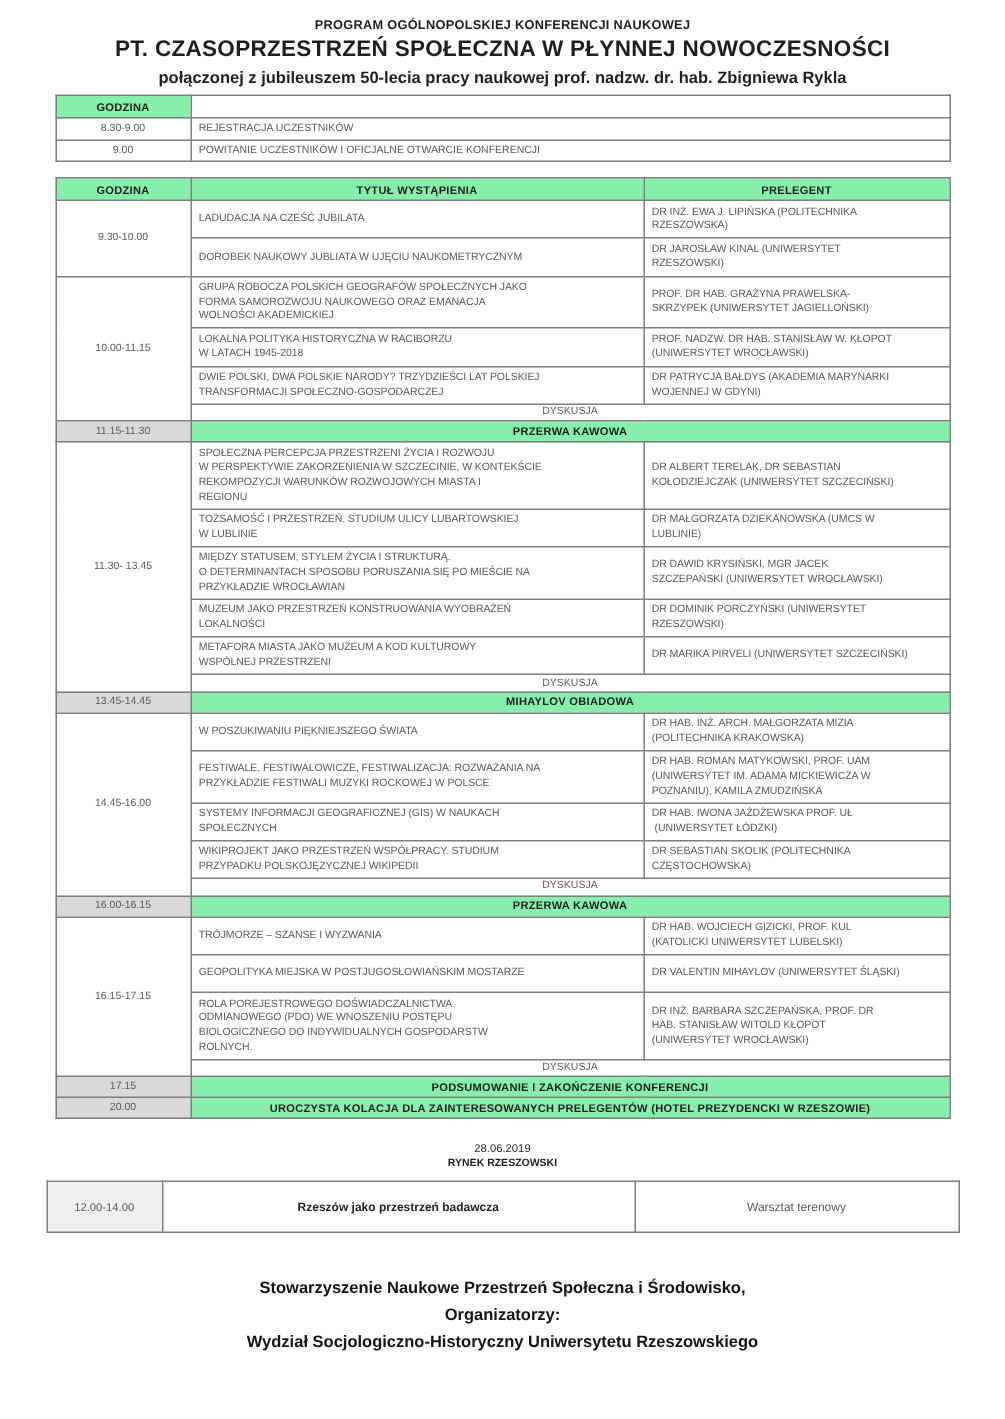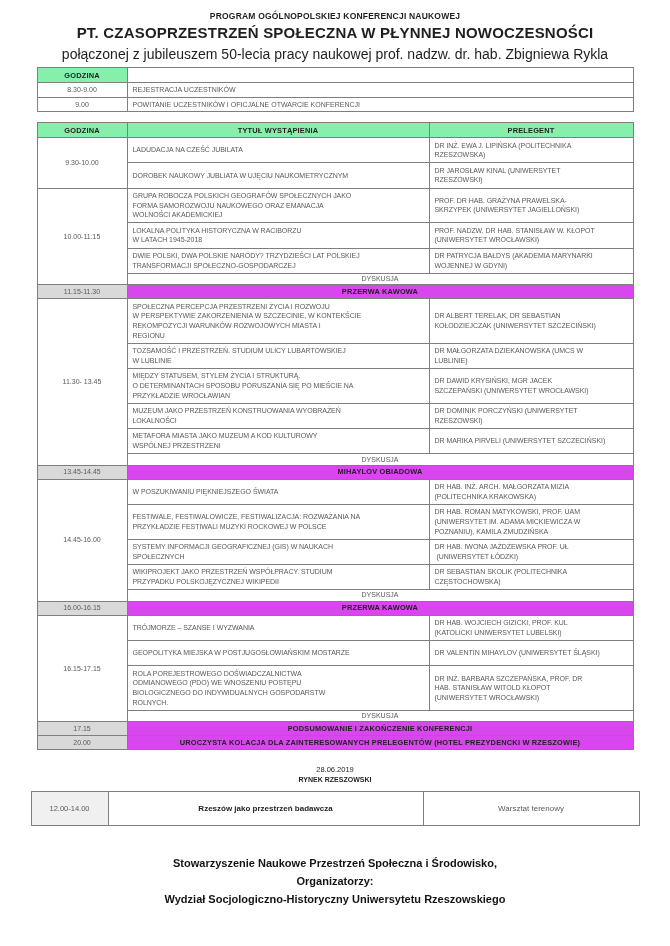--- a/index.html
+++ b/index.html
@@ -4,39 +4,39 @@
 <style>
   html,body { margin:0; padding:0; background:#ffffff; }
   .page {
     width:670px; height:946px; box-sizing:border-box;
     padding-top:11px; overflow:hidden; position:relative;
     font-family:"Liberation Sans", sans-serif; background:#ffffff;
   }
   .center { text-align:center; }
   .t1 { font-size:8.5px; font-weight:bold; color:#1f1f1f; letter-spacing:0.2px; }
   .t2 { font-size:15px; font-weight:bold; color:#1f1f1f; margin-top:3px; letter-spacing:0.2px; }
-  .t3 { font-size:14px; font-weight:normal; color:#1f1f1f; margin-top:5px; }
+  .t3 { font-size:11px; font-weight:bold; color:#1f1f1f; margin-top:5px; }
   .venue { font-size:8.5px; font-weight:bold; color:#1f1f1f; margin-top:21px; letter-spacing:0.1px; }
 
   table.doc { border-collapse:collapse; table-layout:fixed; margin:0 auto; background:#fff; }
   table.doc td, table.doc th { border:1px solid #7f7f7f; vertical-align:middle; box-sizing:border-box; }
 
   #reg-table  { width:596px; margin-top:5px; }
   #prog-table { width:596px; margin-top:10px; }
   #day2-table { width:608px; margin-top:8px; }
 
   th.head { background:#86efac; font-size:7.4px; font-weight:bold; color:#1f1f1f; text-align:center; padding:2.5px 0; letter-spacing:0.2px; }
   th.head-empty { background:#ffffff; }
 
   td.time { font-size:7px; color:#5a5a5a; text-align:center; padding:1px 2px; line-height:9.6px; }
   td.event { font-size:7px; color:#5a5a5a; padding:2px 5px; line-height:9.6px; }
   td.title, td.speaker { font-size:7px; color:#5a5a5a; padding:2.5px 5px; line-height:9.6px; white-space:pre; overflow:hidden; letter-spacing:-0.05px; }
   tr.roomy td.title, tr.roomy td.speaker { padding-top:7.5px; padding-bottom:7.5px; }
   td.dyskusja { font-size:7px; color:#5a5a5a; text-align:center; padding:0.5px 0; line-height:9.6px; }
-  td.break-label { background:#d946ef; font-size:7.4px; font-weight:bold; color:#1f1f1f; text-align:center; padding:1.5px 0; line-height:10px; letter-spacing:0.2px; }
+  td.break-label { background:#86efac; font-size:7.4px; font-weight:bold; color:#1f1f1f; text-align:center; padding:1.5px 0; line-height:10px; letter-spacing:0.2px; }
   td.break-time  { background:#d9d9d9; font-size:7px; color:#5a5a5a; text-align:center; padding:1.5px 0; line-height:10px; }
 
   .day2-date { font-size:7.5px; font-weight:normal; color:#1f1f1f; margin-top:15px; }
   .day2-loc  { font-size:7px;   font-weight:bold; color:#1f1f1f; margin-top:2px; }
 
   td.d2-time  { background:#f0f0f0; font-size:7.5px; color:#5a5a5a; text-align:center; padding:12px 2px; }
   td.d2-title { font-size:8px; font-weight:bold; color:#1f1f1f; text-align:center; padding:12px 2px; }
   td.d2-type  { font-size:8px; color:#5a5a5a; text-align:center; padding:12px 2px; }
 
   .org { margin-top:28px; font-size:11px; font-weight:bold; color:#141414; line-height:18px; }

